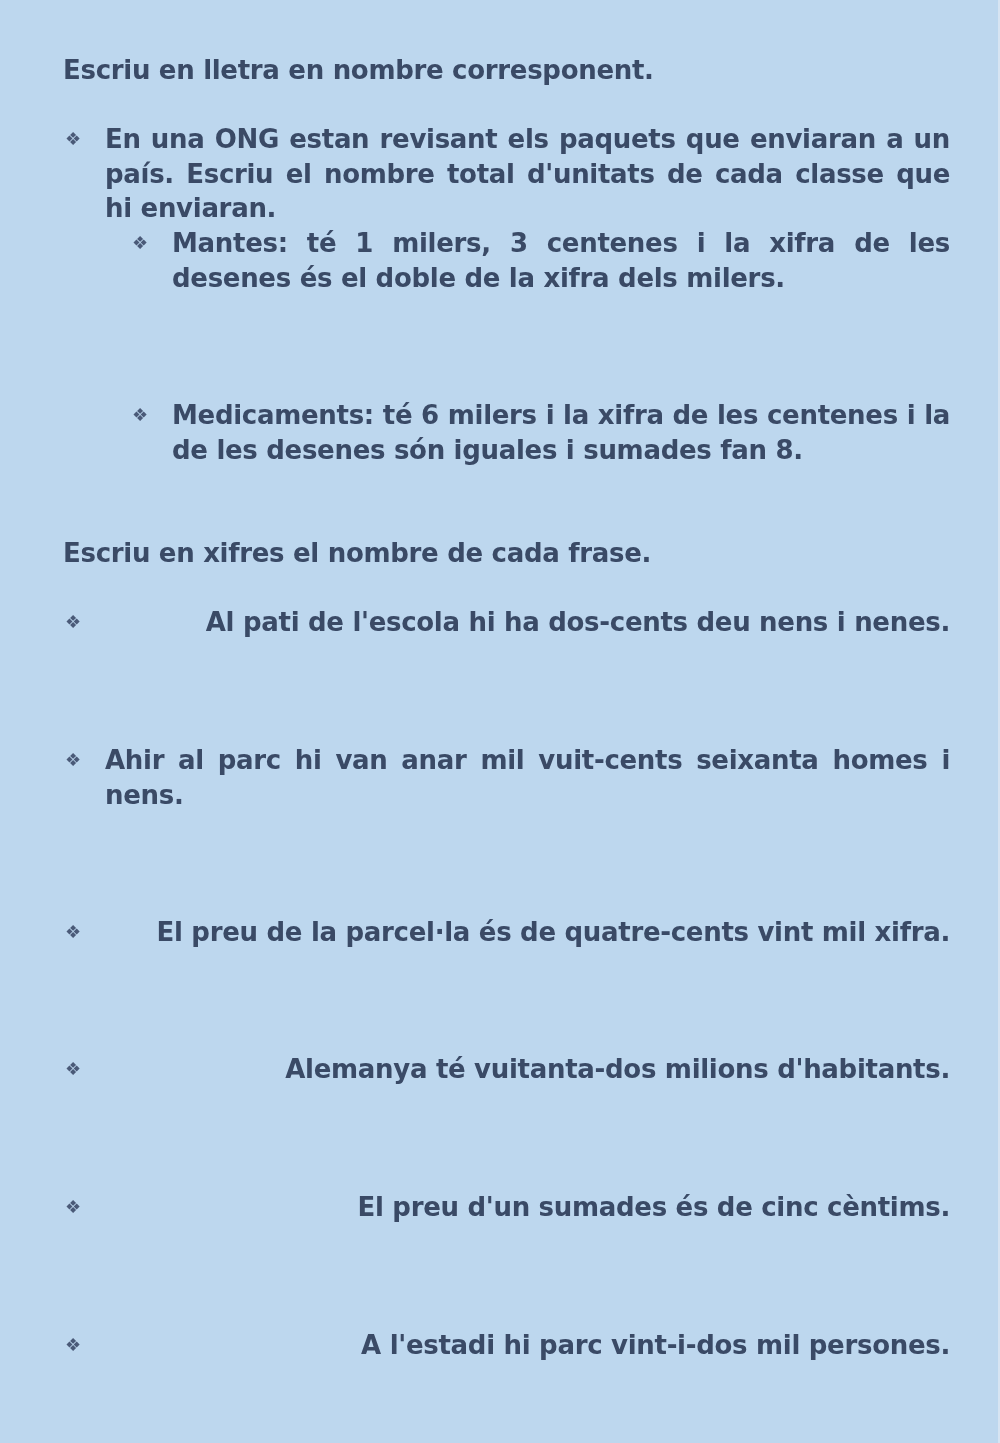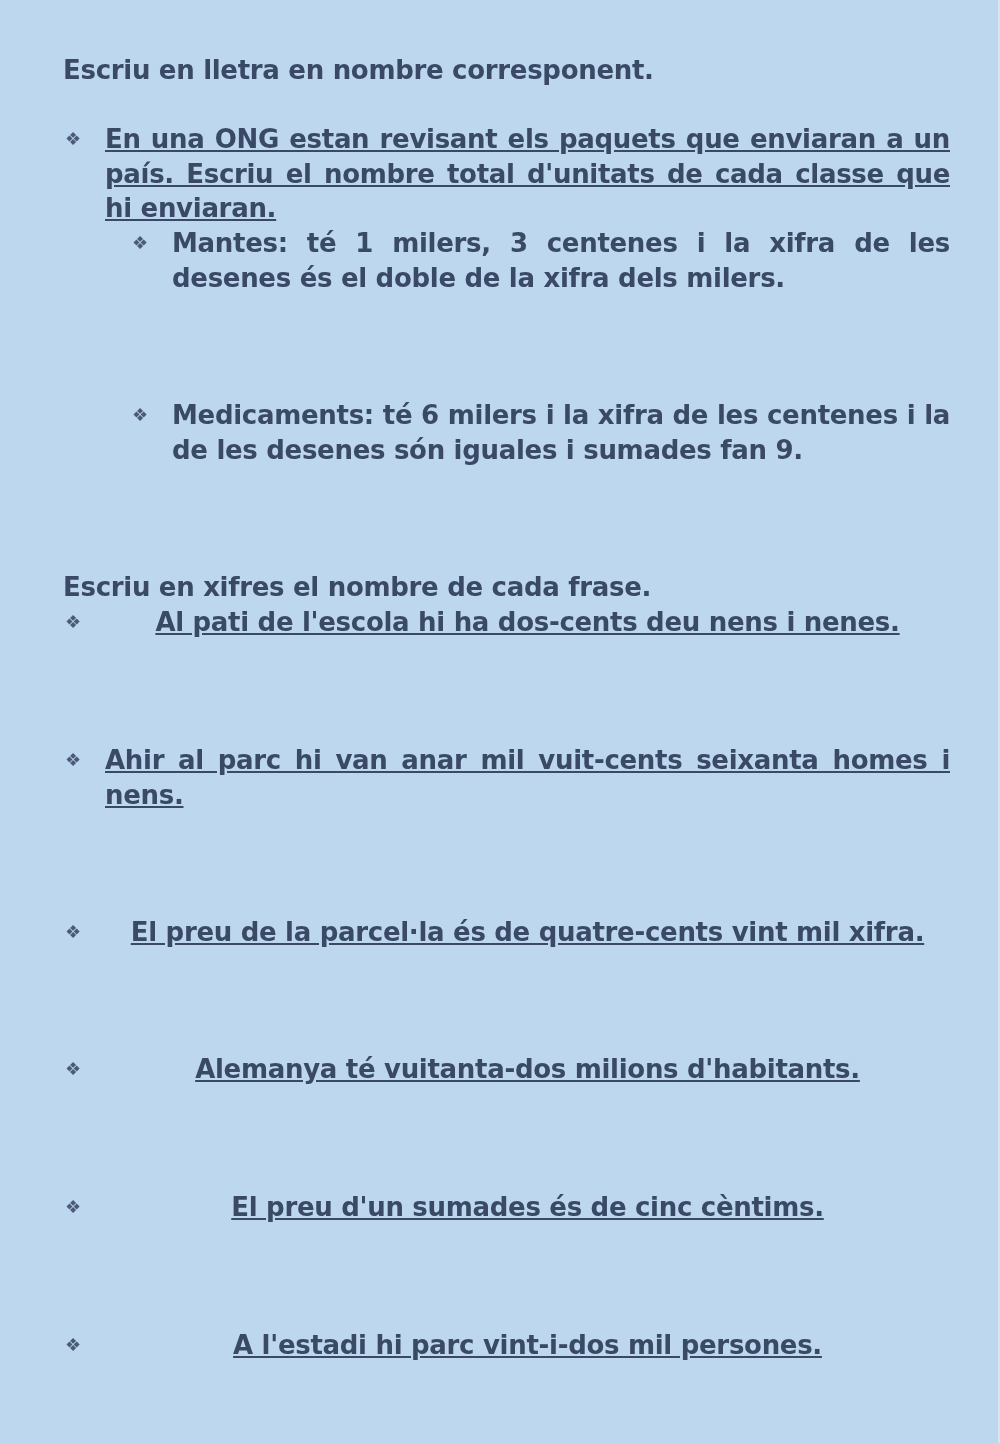--- a/index.html
+++ b/index.html
@@ -47,48 +47,48 @@
       font-size: 18px;
       line-height: 34.5px;
       color: #4a5a78;
       padding-left: 2px;
       box-sizing: border-box;
     }
     .bullet-text {
       text-align: justify;
     }
     .lvl1 { left: 63px; width: 887px; }
-    .lvl1 .bullet-text { width: 845px; text-decoration: underline; }
+    .lvl1 .bullet-text { width: 845px; }
     .lvl2 { left: 130px; width: 820px; }
     .lvl2 .bullet-text { width: 778px; }
-    .single .bullet-text { text-align: center; }
+    .single .bullet-text { text-align: right; }
   </style>
 </head>
 <body>
 
 <div class="page-edge"></div>
 
 <div class="line-block heading" style="top:53px;">Escriu en lletra en nombre corresponent.</div>
 
 <div class="bullet-row lvl1" style="top:122px;">
   <span class="bullet-icon">❖</span>
   <span class="bullet-text">En una ONG estan revisant els paquets que enviaran a un país. Escriu el nombre total d'unitats de cada classe que hi enviaran.</span>
 </div>
 
 <div class="bullet-row lvl2" style="top:226px;">
   <span class="bullet-icon">❖</span>
   <span class="bullet-text">Mantes: té 1 milers, 3 centenes i la xifra de les desenes és el doble de la xifra dels milers.</span>
 </div>
 
 <div class="bullet-row lvl2" style="top:398px;">
   <span class="bullet-icon">❖</span>
-  <span class="bullet-text">Medicaments: té 6 milers i la xifra de les centenes i la de les desenes són iguales i sumades fan 9.</span>
+  <span class="bullet-text">Medicaments: té 6 milers i la xifra de les centenes i la de les desenes són iguales i sumades fan 8.</span>
 </div>
 
-<div class="line-block heading" style="top:570px;">Escriu en xifres el nombre de cada frase.</div>
+<div class="line-block heading" style="top:536px;">Escriu en xifres el nombre de cada frase.</div>
 
 <div class="bullet-row lvl1 single" style="top:605px;">
   <span class="bullet-icon">❖</span>
   <span class="bullet-text">Al pati de l'escola hi ha dos-cents deu nens i nenes.</span>
 </div>
 
 <div class="bullet-row lvl1" style="top:743px;">
   <span class="bullet-icon">❖</span>
   <span class="bullet-text">Ahir al parc hi van anar mil vuit-cents seixanta homes i nens.</span>
 </div>

